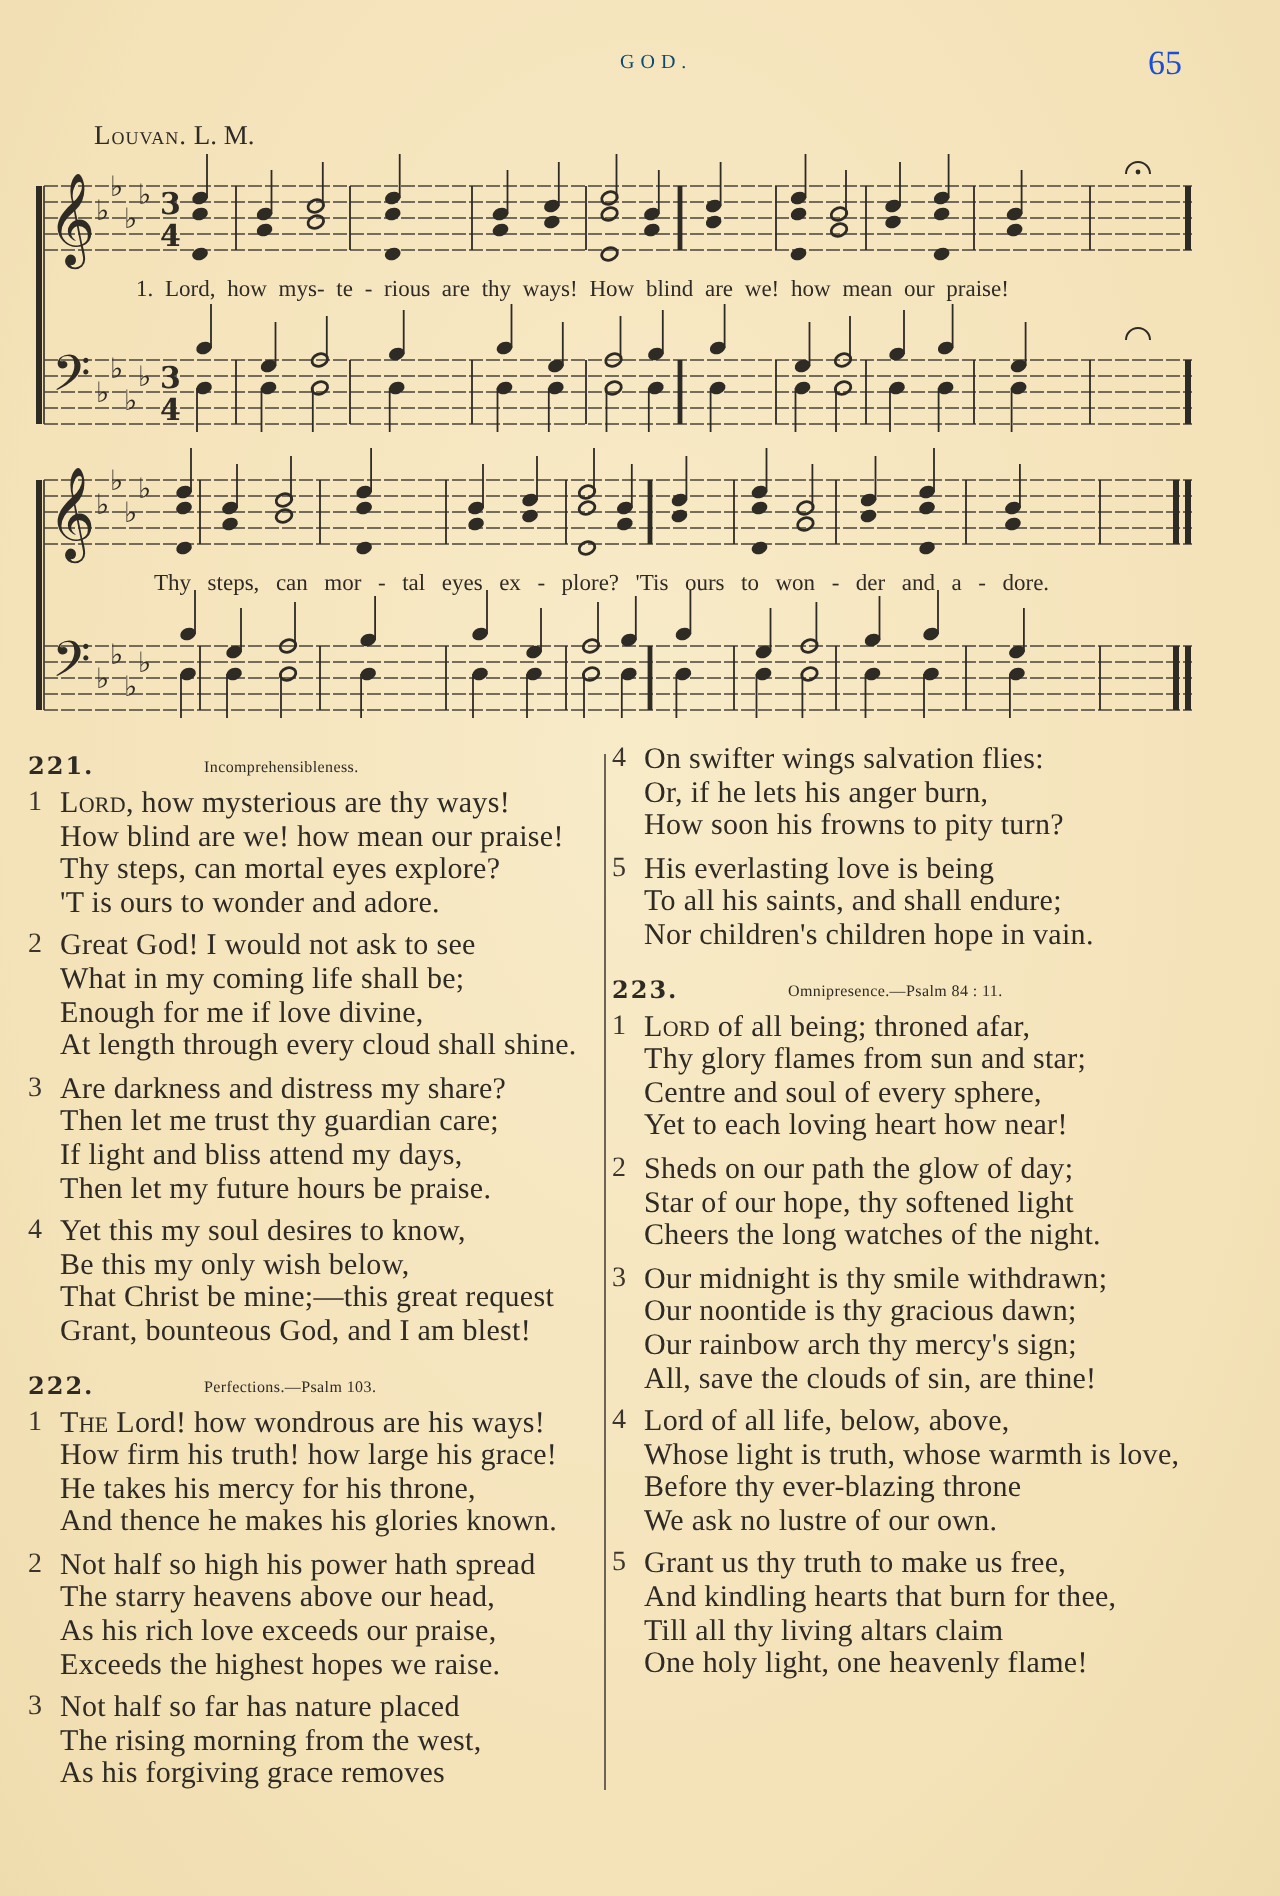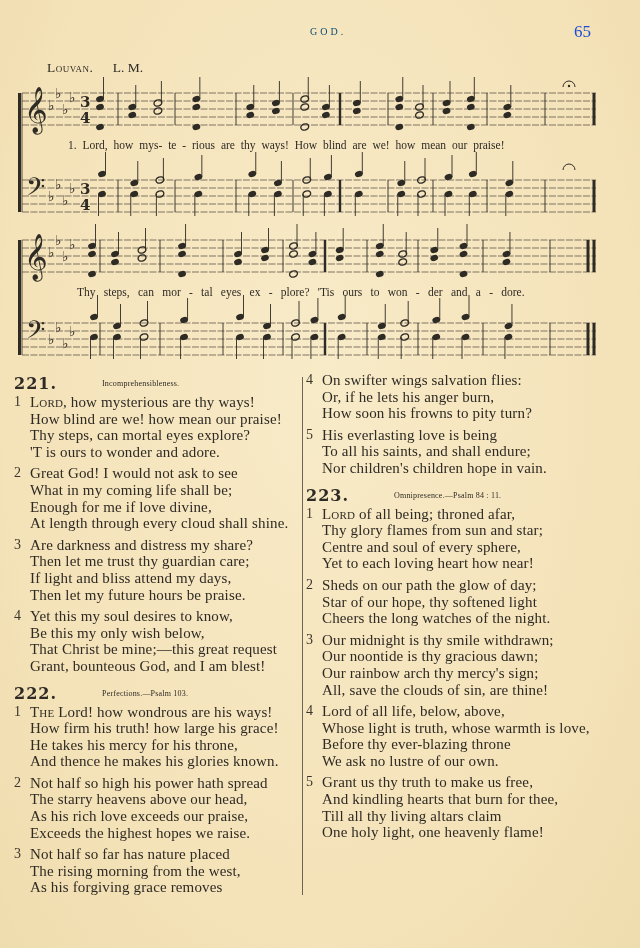--- a/index.html
+++ b/index.html
@@ -19,37 +19,37 @@
     font-size: 10px; letter-spacing: 3px; color: #0c4a6e; margin-left: 22px;
   }
   .page-number {
     position: absolute; right: 49px; top: -4px;
     font-size: 17px; color: #1d4ed8;
   }
   .tune-header {
     position: absolute; left: 47px; top: 60px; font-size: 13.5px;
   }
   .tune-name { font-variant: small-caps; letter-spacing: 0.5px; }
-  .tune-meter { margin-left: 16px; }
+  .tune-meter { }
   svg.score { position: absolute; left: 0; top: 0; }
   .lyric {
     position: absolute; font-size: 11.5px; white-space: pre; color: #2e2a24;
   }
   .col {
     position: absolute; top: 374px;
   }
   .col-left { left: 14px; width: 290px; }
   .col-right { left: 306px; width: 300px; }
   .col-divider {
     position: absolute; left: 302px; top: 377px; width: 1px; height: 518px;
     background: #6c6455;
   }
   .hymn-head { height: 18px; position: relative; margin-bottom: 2px; }
   .hymn-number {
-    font-size: 16px; font-weight: bold; letter-spacing: 1px;
+    font-size: 12px; font-weight: bold; letter-spacing: 1px;
     font-family: "DejaVu Serif", serif;
   }
   .hymn-subject {
     position: absolute; left: 88px; top: 5px; font-size: 8px; letter-spacing: 0.2px;
   }
   .stanza { position: relative; margin-bottom: 5px; }
   .stanza-num {
     position: absolute; left: 0; top: 0; font-size: 14px; color: #3a352c;
   }
   .line {

